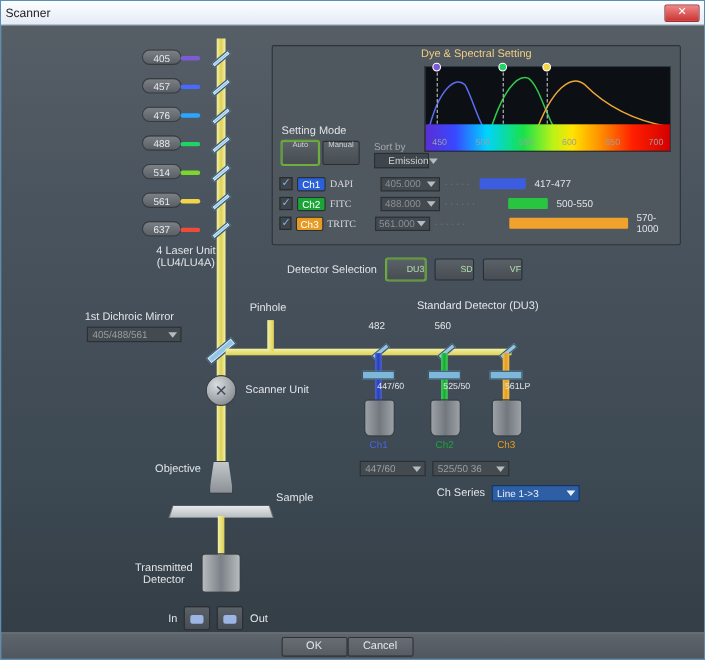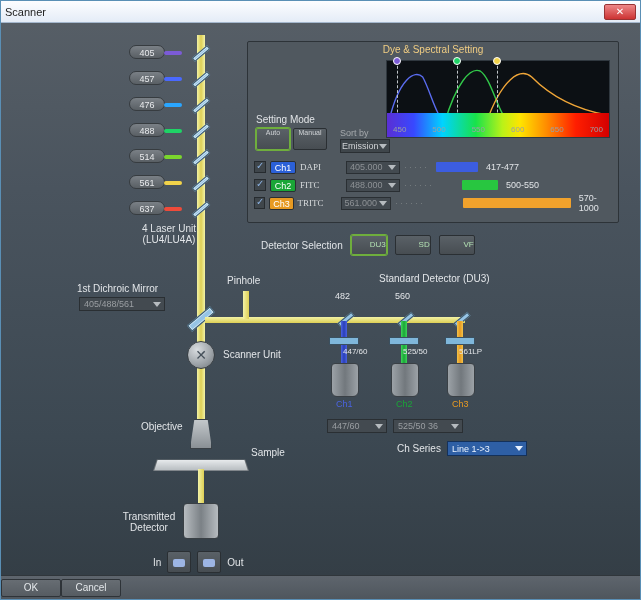--- a/index.html
+++ b/index.html
@@ -2,21 +2,21 @@
 <html><head>
 <meta charset="utf-8">
 <style>
   * { box-sizing: border-box; margin: 0; padding: 0; font-family: "Segoe UI", Tahoma, sans-serif; }
   body { background: #dcdcdc; width: 641px; height: 600px; overflow: hidden; font-size: 11px; color: #cfd4d9; }
   .window { width: 641px; height: 600px; background: #fff; border: 1px solid #5a8fb5; display: flex; flex-direction: column; }
   .titlebar { height: 22px; background: linear-gradient(#fdfdff,#e4ecf7); display: flex; align-items: center; padding: 0 4px; border-bottom: 1px solid #a4b7cd; color: #222; }
   .titlebar .spacer { flex: 1; }
   .close-btn { width: 32px; height: 16px; background: linear-gradient(#e88,#c33); border: 1px solid #933; border-radius: 2px; color: #fff; text-align: center; line-height: 13px; font-size: 10px; }
   .content { flex: 1; background: linear-gradient(180deg,#565e66 0%,#4a545e 30%,#3c4852 75%,#343e46 100%); position: relative; }
-  .btnbar { height: 24px; background: linear-gradient(#5e656d,#4f565d); display: flex; justify-content: flex-start; align-items: center; gap: 0; padding-right: 10px; border-top: 1px solid #30363b; }
+  .btnbar { height: 24px; background: linear-gradient(#5e656d,#4f565d); display: flex; justify-content: center; align-items: center; gap: 0; padding-right: 10px; border-top: 1px solid #30363b; }
   .btn { min-width: 60px; height: 18px; background: linear-gradient(#676d73,#565c62); border: 1px solid #2e3338; border-radius: 2px; color: #e4e7ea; font-size: 10px; text-align: center; line-height: 15px; }
 
   
   .laser-stack { position: absolute; left: 128px; top: 22px; }
   .laser-pill { width: 36px; height: 14px; border-radius: 7px; background: linear-gradient(#7a8086,#595f64); margin-bottom: 12px; position: relative; color: #e8eaec; text-align: center; font-size: 9px; line-height: 14px; border:1px solid #373c40;}
   .laser-beam { position: absolute; right: -18px; top: 5px; width: 18px; height: 4px; border-radius:2px;}
 
   
   .beam-col { position: absolute; left: 196px; top: 12px; width: 8px; height: 410px; background: linear-gradient(90deg,#f2f2a6,#decf55,#f2f2a6); }
   .mirror { position:absolute; width:20px; height:5px; background:#96c4e5; border:1px solid #3f5868; transform:rotate(-40deg); box-shadow:inset 0 0 0 1px #cfe7f5;}
@@ -40,21 +40,21 @@
   .curve { position:absolute; left:0; top:0; width:100%; height:66px; }
   .vline { position:absolute; top:0; height:66px; width:1px; border-left:1px dashed #bfc4c8;}
   .dot { position:absolute; top:-4px; width:8px; height:8px; border-radius:50%; border:1px solid #fff;}
 
   .setting-mode { position:absolute; left:8px; top:72px; }
   .mode-title{ color:#e1e4e7; font-size:10px; margin-bottom:3px;}
   .mode-btns { display:flex; gap:3px; }
   .mode-btn { width:34px; height:22px; border:1px solid #2a2f33; border-radius:2px; background:linear-gradient(#5a6167,#474d52); font-size:8px; text-align:center; line-height:30px; color:#cfd2d5; position:relative;}
   .mode-btn.active{ border-color:#6fae3d; box-shadow:0 0 0 1px #6fae3d; }
   .sort-label{position:absolute; left:92px; top:86px; font-size:9px; color:#a5a9ac;}
-  .sort-dd{position:absolute; left:92px; top:97px; width:50px; height:14px; background:#3f464b; border:1px solid #2a2f33; font-size:9px; color:#cfd2d5; padding-left:1px; display:flex; align-items:center; justify-content:space-between;}
+  .sort-dd{position:absolute; left:92px; top:97px; width:50px; height:14px; background:#3f464b; border:1px solid #2a2f33; font-size:9px; color:#cfd2d5; padding-left:12px; display:flex; align-items:center; justify-content:space-between;}
   .dd-caret{width:0;height:0;border-left:4px solid transparent;border-right:4px solid transparent;border-top:5px solid #b6bbbf; margin-right:3px;}
 
   .ch-rows{ position:absolute; left:6px; top:116px; width:360px;}
   .ch-row{ display:flex; align-items:center; height:18px; gap:4px; font-size:9px;}
   .chk{ width:12px; height:12px; background:#3f464b; border:1px solid #262b2f; position:relative;}
   .chk::after{content:"✓"; color:#8ab0e0; font-size:10px; position:absolute; left:1px; top:-2px;}
   .ch-badge{ width:26px; height:13px; border-radius:2px; color:#fff; font-size:9px; text-align:center; line-height:13px; border:1px solid #2a2f33;}
   .ch-name{ width:42px; color:#d7dadc;font-family:Liberation Serif, serif;}
   .ch-dd{ width:54px; height:13px; background:#434a50; border:1px solid #2a2f33; color:#8d9195; padding-left:3px; display:flex; align-items:center; justify-content:space-between;}
   .ch-dots{ flex:0 0 28px; color:#7a7f83 ; letter-spacing:2px; overflow:hidden;}

